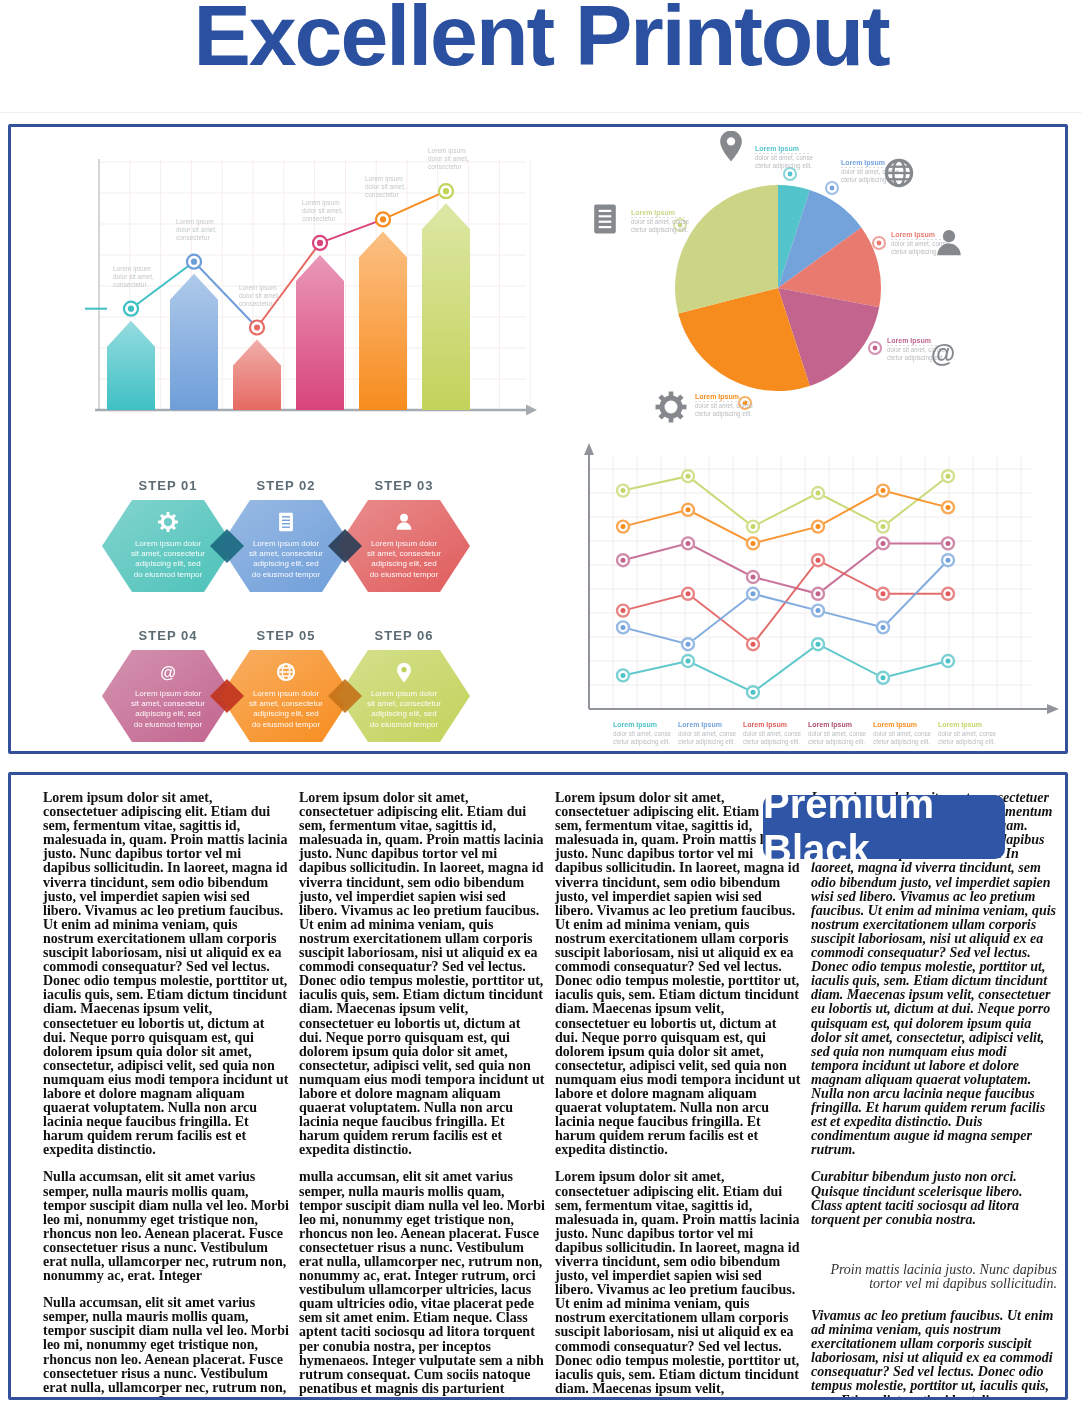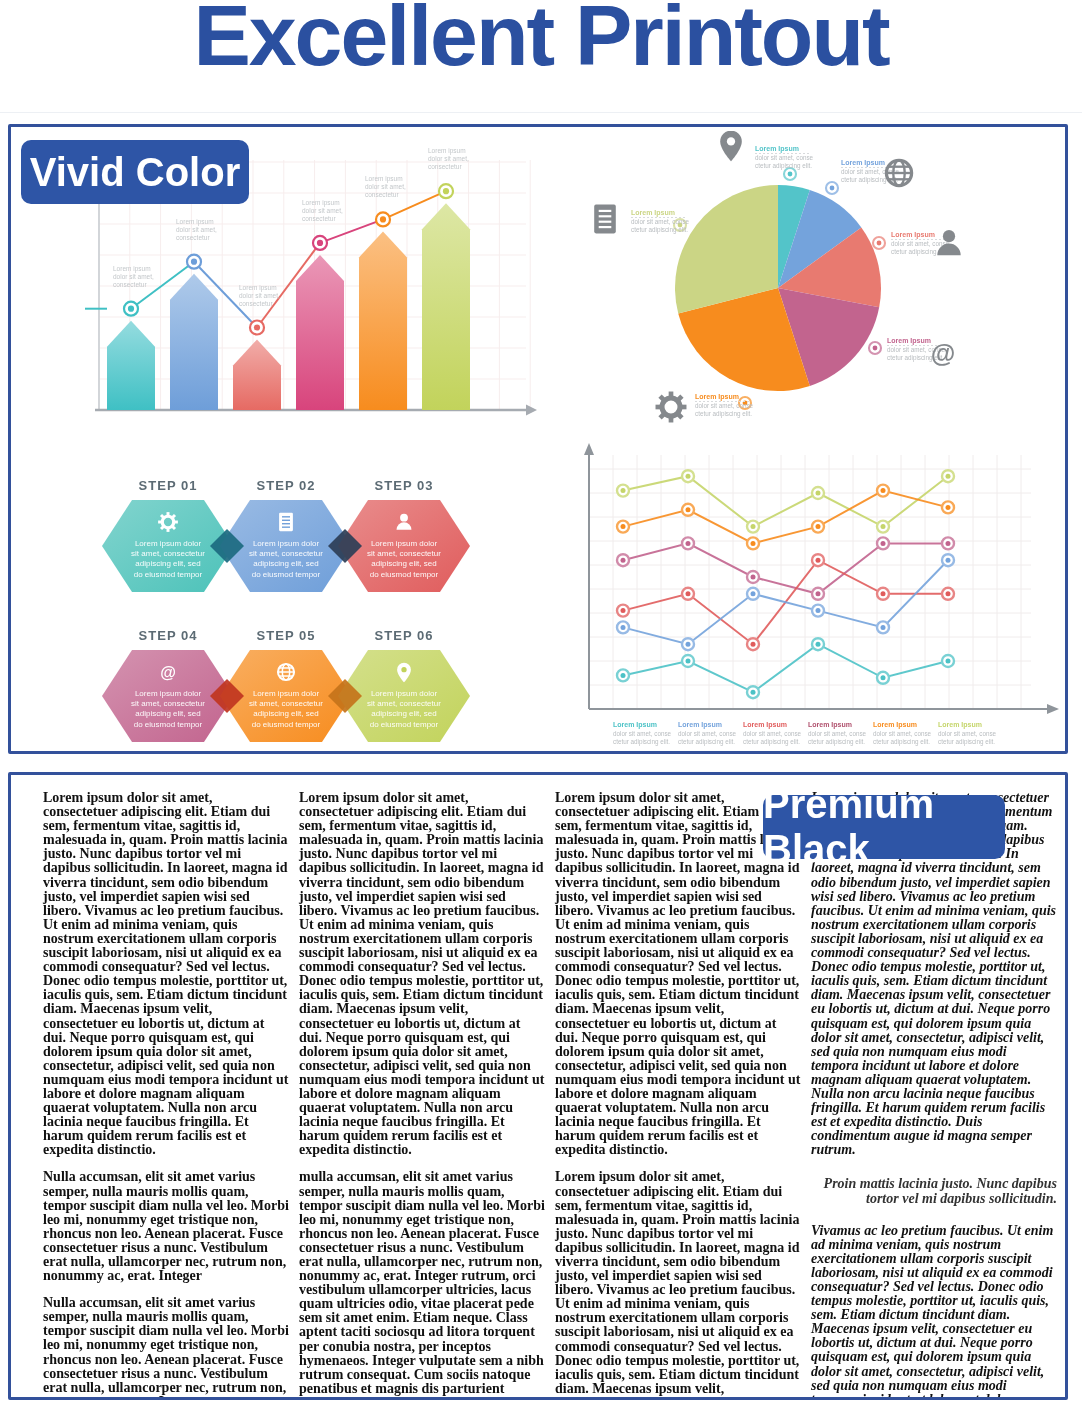--- a/index.html
+++ b/index.html
@@ -19,33 +19,30 @@
   .chart{position:absolute;}
   #bar-chart{left:70px;top:18px;width:460px;height:300px;}
   #pie-chart{left:534px;top:4px;width:526px;height:330px;}
   #steps{left:75px;top:325px;width:460px;height:310px;}
   #line-chart{left:540px;top:300px;width:520px;height:325px;}
   .cols{display:flex;gap:10px;padding:16px 20px 0 32px;}
   .col{width:246px;flex:0 0 246px;}
   .col p{margin:0 0 13px;font-family:"Liberation Serif",serif;font-weight:bold;
          font-size:14px;line-height:14.1px;color:#111;}
   .col-4 p{font-style:italic;}
-  .col-4 p.align-right{font-weight:bold;text-align:right;margin:20px 0 18px;color:#333;}
+  .col-4 p.align-right{font-weight:normal;text-align:right;margin:36px 0 18px;color:#333;}
   svg text{font-family:"Liberation Sans",sans-serif;}
 </style>
 </head>
 <body>
 
 <h1 class="title">Excellent Printout</h1>
 <div class="rule"></div>
 
 <section class="panel panel-top">
-  <div class="badge badge-vivid">
-    <span>Vivid Color</span>
-  </div>
   <div id="bar-chart" class="chart"><svg viewBox="0 0 460 300" width="460" height="300">
         <g>
           <line x1="18" y1="15" x2="18" y2="265" stroke="#f7eded" stroke-width="1"></line>
           <line x1="48.8" y1="15" x2="48.8" y2="265" stroke="#f7eded" stroke-width="1"></line>
           <line x1="79.6" y1="15" x2="79.6" y2="265" stroke="#f7eded" stroke-width="1"></line>
           <line x1="110.39999999999999" y1="15" x2="110.39999999999999" y2="265" stroke="#f7eded" stroke-width="1"></line>
           <line x1="141.2" y1="15" x2="141.2" y2="265" stroke="#f7eded" stroke-width="1"></line>
           <line x1="172" y1="15" x2="172" y2="265" stroke="#f7eded" stroke-width="1"></line>
           <line x1="202.8" y1="15" x2="202.8" y2="265" stroke="#f7eded" stroke-width="1"></line>
           <line x1="233.60000000000002" y1="15" x2="233.60000000000002" y2="265" stroke="#f7eded" stroke-width="1"></line>
@@ -470,17 +467,18 @@
     <div class="col col-2">
       <p>Lorem ipsum dolor sit amet, consectetuer adipiscing elit. Etiam dui sem, fermentum vitae, sagittis id, malesuada in, quam. Proin mattis lacinia justo. Nunc dapibus tortor vel mi dapibus sollicitudin. In laoreet, magna id viverra tincidunt, sem odio bibendum justo, vel imperdiet sapien wisi sed libero. Vivamus ac leo pretium faucibus. Ut enim ad minima veniam, quis nostrum exercitationem ullam corporis suscipit laboriosam, nisi ut aliquid ex ea commodi consequatur? Sed vel lectus. Donec odio tempus molestie, porttitor ut, iaculis quis, sem. Etiam dictum tincidunt diam. Maecenas ipsum velit, consectetuer eu lobortis ut, dictum at dui. Neque porro quisquam est, qui dolorem ipsum quia dolor sit amet, consectetur, adipisci velit, sed quia non numquam eius modi tempora incidunt ut labore et dolore magnam aliquam quaerat voluptatem. Nulla non arcu lacinia neque faucibus fringilla. Et harum quidem rerum facilis est et expedita distinctio.</p>
       <p>mulla accumsan, elit sit amet varius semper, nulla mauris mollis quam, tempor suscipit diam nulla vel leo. Morbi leo mi, nonummy eget tristique non, rhoncus non leo. Aenean placerat. Fusce consectetuer risus a nunc. Vestibulum erat nulla, ullamcorper nec, rutrum non, nonummy ac, erat. Integer rutrum, orci vestibulum ullamcorper ultricies, lacus quam ultricies odio, vitae placerat pede sem sit amet enim. Etiam neque. Class aptent taciti sociosqu ad litora torquent per conubia nostra, per inceptos hymenaeos. Integer vulputate sem a nibh rutrum consequat. Cum sociis natoque penatibus et magnis dis parturient montes, nascetur ridiculus mus. Mauris tincidunt sem sed arcu. Integer in sapien. Aliquam id dolor. Etiam quis quam. Maecenas sollicitudin. Morbi leo mi, nonummy eget tristique non</p>
     </div>
     <div class="col col-3">
       <p>Lorem ipsum dolor sit amet, consectetuer adipiscing elit. Etiam dui sem, fermentum vitae, sagittis id, malesuada in, quam. Proin mattis lacinia justo. Nunc dapibus tortor vel mi dapibus sollicitudin. In laoreet, magna id viverra tincidunt, sem odio bibendum justo, vel imperdiet sapien wisi sed libero. Vivamus ac leo pretium faucibus. Ut enim ad minima veniam, quis nostrum exercitationem ullam corporis suscipit laboriosam, nisi ut aliquid ex ea commodi consequatur? Sed vel lectus. Donec odio tempus molestie, porttitor ut, iaculis quis, sem. Etiam dictum tincidunt diam. Maecenas ipsum velit, consectetuer eu lobortis ut, dictum at dui. Neque porro quisquam est, qui dolorem ipsum quia dolor sit amet, consectetur, adipisci velit, sed quia non numquam eius modi tempora incidunt ut labore et dolore magnam aliquam quaerat voluptatem. Nulla non arcu lacinia neque faucibus fringilla. Et harum quidem rerum facilis est et expedita distinctio.</p>
       <p>Lorem ipsum dolor sit amet, consectetuer adipiscing elit. Etiam dui sem, fermentum vitae, sagittis id, malesuada in, quam. Proin mattis lacinia justo. Nunc dapibus tortor vel mi dapibus sollicitudin. In laoreet, magna id viverra tincidunt, sem odio bibendum justo, vel imperdiet sapien wisi sed libero. Vivamus ac leo pretium faucibus. Ut enim ad minima veniam, quis nostrum exercitationem ullam corporis suscipit laboriosam, nisi ut aliquid ex ea commodi consequatur? Sed vel lectus. Donec odio tempus molestie, porttitor ut, iaculis quis, sem. Etiam dictum tincidunt diam. Maecenas ipsum velit, consectetuer eu lobortis ut, dictum at dui. Neque porro quisquam est, qui dolorem ipsum quia dolor sit amet, consectetur, adipisci velit, sed quia non numquam eius modi tempora incidunt ut labore et dolore magnam aliquam quaerat voluptatem.</p>
     </div>
     <div class="col col-4">
       <p>Lorem ipsum dolor sit amet, consectetuer adipiscing elit. Etiam dui sem, fermentum vitae, sagittis id, malesuada in, quam. Proin mattis lacinia justo. Nunc dapibus tortor vel mi dapibus sollicitudin. In laoreet, magna id viverra tincidunt, sem odio bibendum justo, vel imperdiet sapien wisi sed libero. Vivamus ac leo pretium faucibus. Ut enim ad minima veniam, quis nostrum exercitationem ullam corporis suscipit laboriosam, nisi ut aliquid ex ea commodi consequatur? Sed vel lectus. Donec odio tempus molestie, porttitor ut, iaculis quis, sem. Etiam dictum tincidunt diam. Maecenas ipsum velit, consectetuer eu lobortis ut, dictum at dui. Neque porro quisquam est, qui dolorem ipsum quia dolor sit amet, consectetur, adipisci velit, sed quia non numquam eius modi tempora incidunt ut labore et dolore magnam aliquam quaerat voluptatem. Nulla non arcu lacinia neque faucibus fringilla. Et harum quidem rerum facilis est et expedita distinctio. Duis condimentum augue id magna semper rutrum.</p>
+      <p>Curabitur bibendum justo non orci. Quisque tincidunt scelerisque libero. Class aptent taciti sociosqu ad litora torquent per conubia nostra.</p>
       <p class="align-right">Proin mattis lacinia justo. Nunc dapibus tortor vel mi dapibus sollicitudin.</p>
       <p>Vivamus ac leo pretium faucibus. Ut enim ad minima veniam, quis nostrum exercitationem ullam corporis suscipit laboriosam, nisi ut aliquid ex ea commodi consequatur? Sed vel lectus. Donec odio tempus molestie, porttitor ut, iaculis quis, sem. Etiam dictum tincidunt diam. Maecenas ipsum velit, consectetuer eu lobortis ut, dictum at dui. Neque porro quisquam est, qui dolorem ipsum quia dolor sit amet, consectetur, adipisci velit, sed quia non numquam eius modi tempora incidunt ut labore et dolore magnam aliquam quaerat voluptatem.</p>
     </div>
   </div>
 </section>
 
 </body></html>

